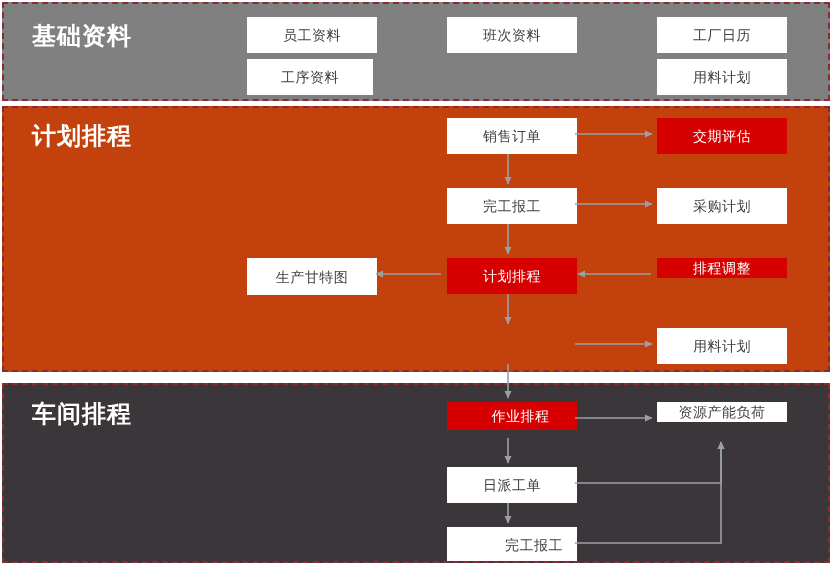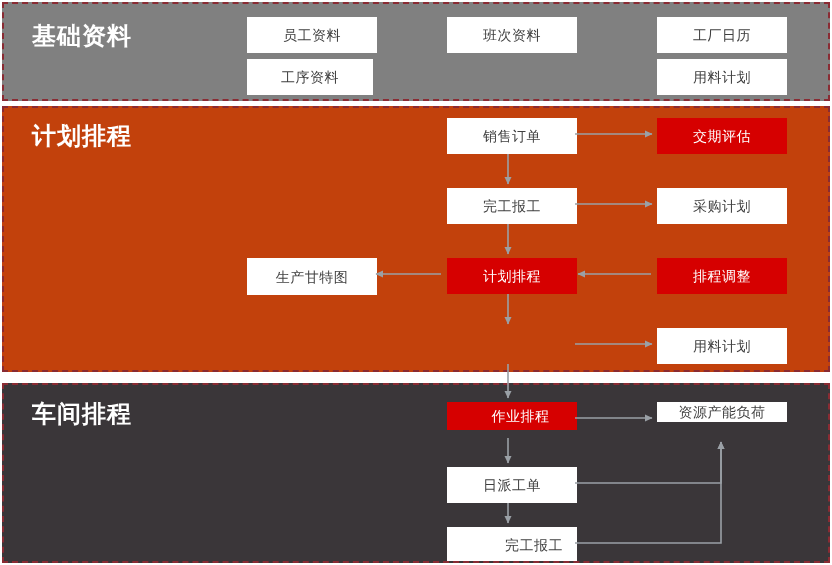--- a/index.html
+++ b/index.html
@@ -112,21 +112,21 @@
     <div class="node plain" style="left:653px; top:80px; width:130px; height:36px;">
       <span>采购计划</span>
     </div>
 
     <div class="node plain" style="left:243px; top:150px; width:130px; height:37px;">
       <span>生产甘特图</span>
     </div>
     <div class="node accent" style="left:443px; top:150px; width:130px; height:36px;">
       <span>计划排程</span>
     </div>
-    <div class="node accent" style="left:653px; top:150px; width:130px; height:36px;">
+    <div class="node accent" style="left:653px; top:150px; width:130px; height:20px;">
       <span>排程调整</span>
     </div>
 
     <div class="node plain" style="left:653px; top:220px; width:130px; height:36px;">
       <span>用料计划</span>
     </div>
   </div>
 
   <div class="section" style="left:2px; top:383px; width:828px; height:180px; background:#3a3639;">
     <div class="section-title" style="top:17px;">车间排程</div>

